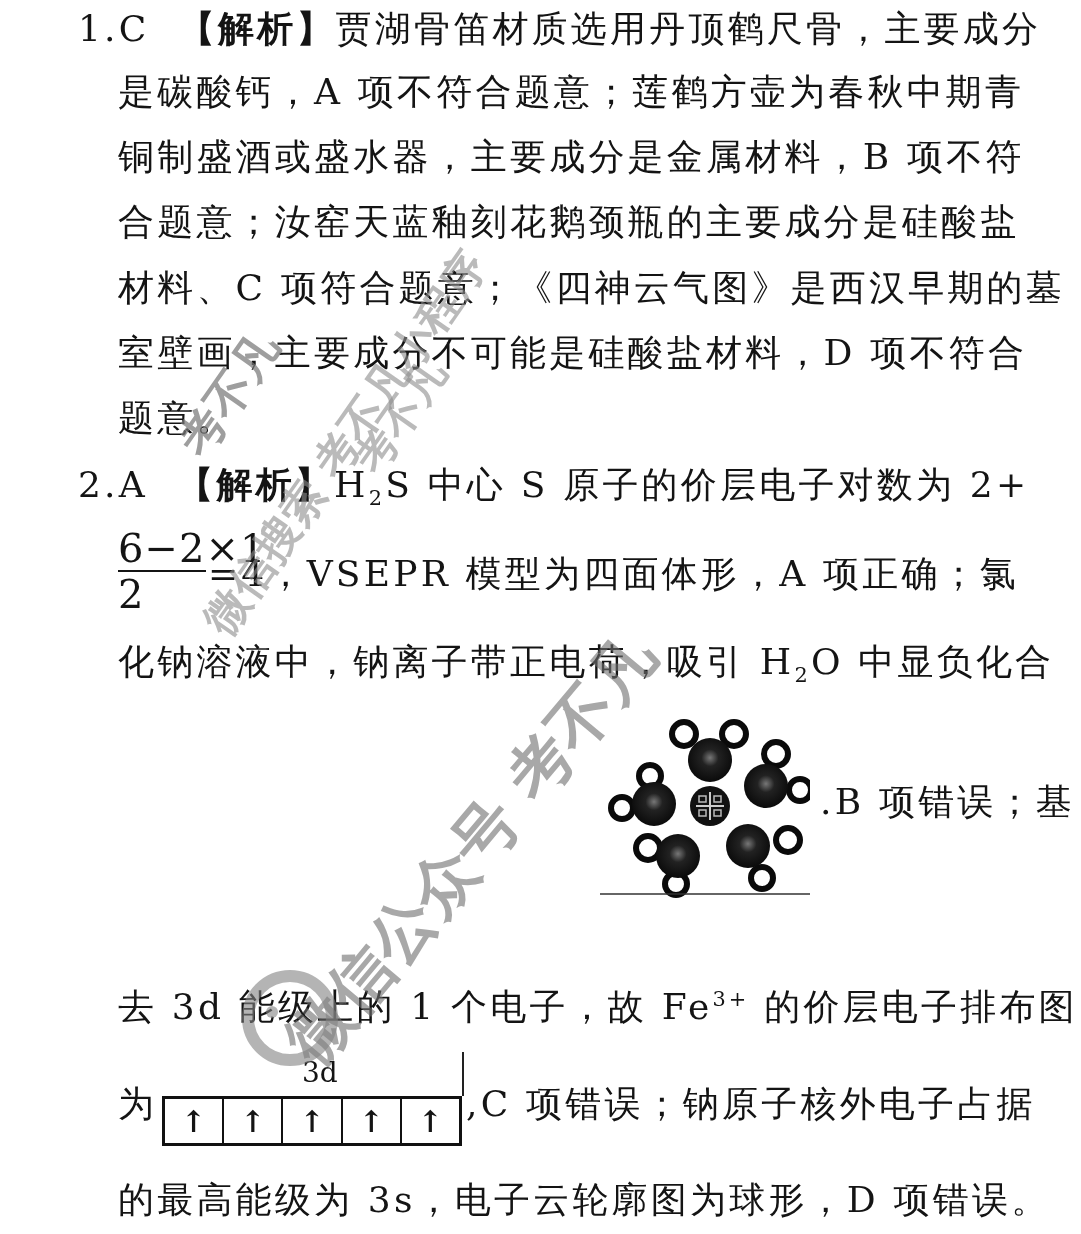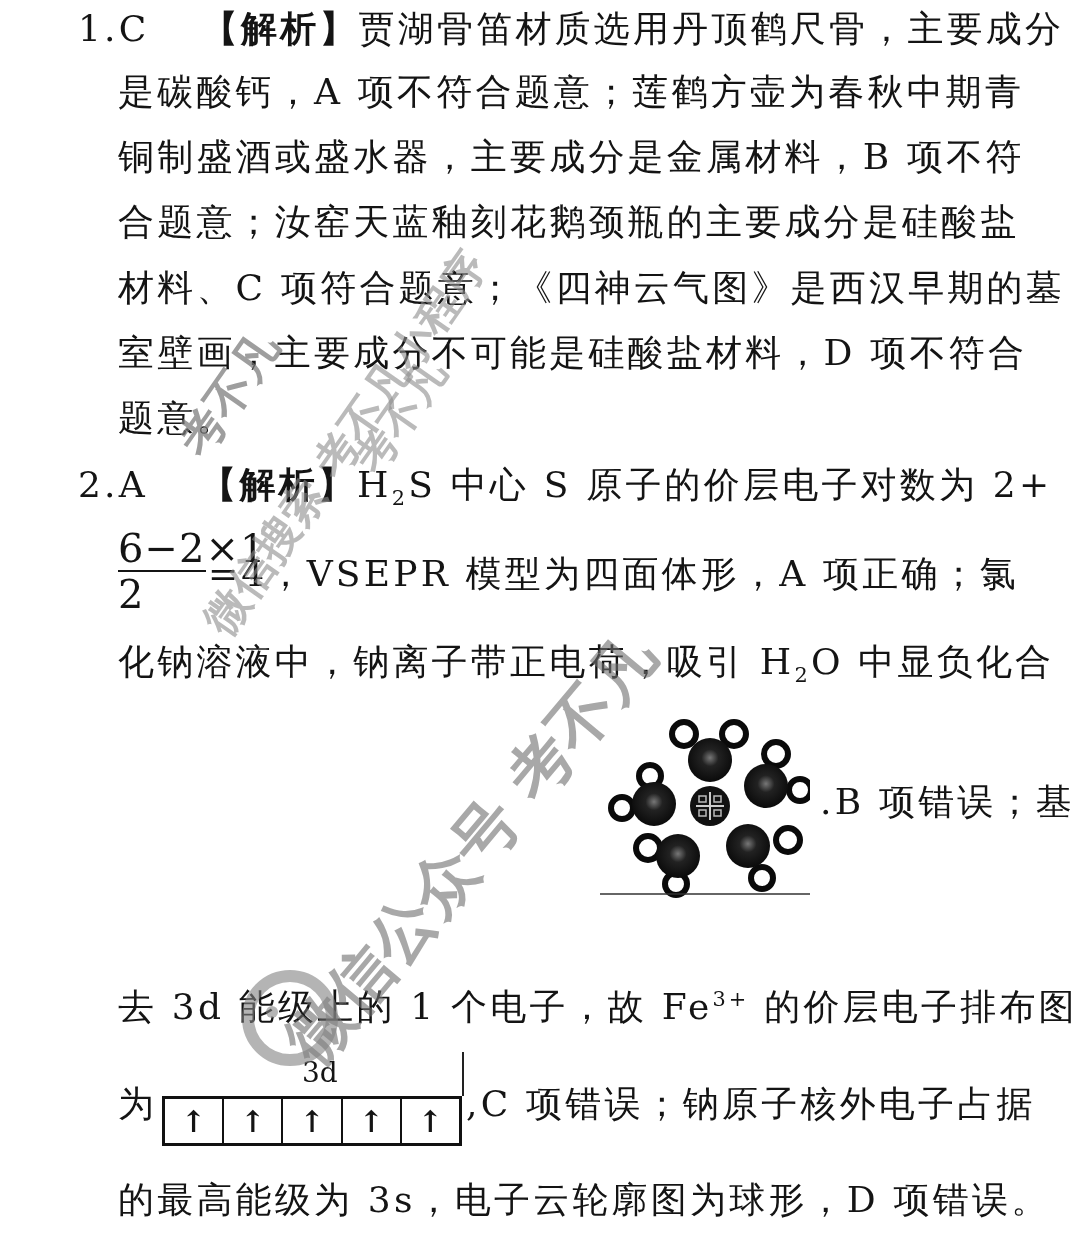--- a/index.html
+++ b/index.html
@@ -9,21 +9,21 @@
       font-family: "DejaVu Serif", "Liberation Serif", serif;
       color: #141414;
     }
     .page { position: absolute; left: 0; top: 0; width: 1081px; height: 1234px; }
     .line {
       position: absolute; left: 118px; width: 940px;
       font-size: 36px; line-height: 44px; letter-spacing: 3.2px;
       white-space: nowrap;
     }
     .line.num { left: 78px; width: 980px; }
-    .bold { font-weight: bold; margin-left: 23px; }
+    .bold { font-weight: bold; }
     sub, sup { font-size: 58%; line-height: 0; }
     .frac { position: absolute; left: 118px; top: 528px; width: 88px; text-align: left; font-size: 40px; }
     .frac .top { display: block; height: 40px; line-height: 40px; letter-spacing: 1px; }
     .frac .bar { display: block; height: 2px; background: #141414; margin: 2px 0; }
     .frac .bot { display: block; height: 40px; line-height: 40px; }
     .water-fig { position: absolute; left: 600px; top: 708px; width: 210px; height: 190px; }
     .orbital { position: absolute; left: 162px; top: 1052px; width: 310px; height: 100px; }
     .orbital .lbl { position: absolute; left: 140px; top: 4px; font-size: 28px; }
     .orbital .vline { position: absolute; left: 300px; top: 0; width: 2px; height: 44px; background: #222; }
     .orbital .boxes {

